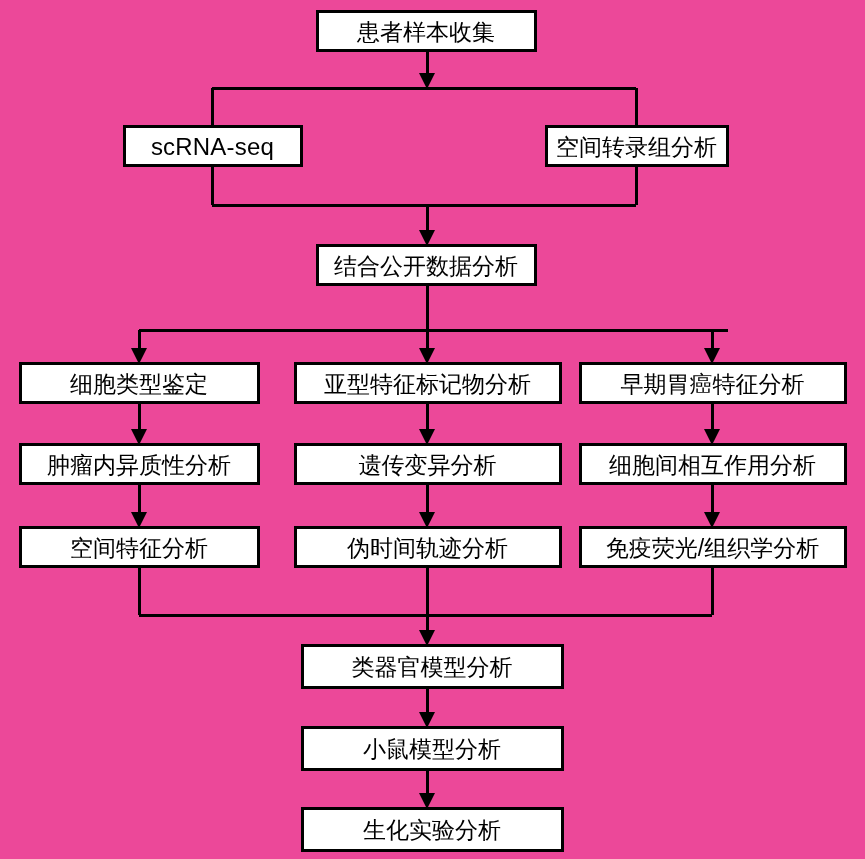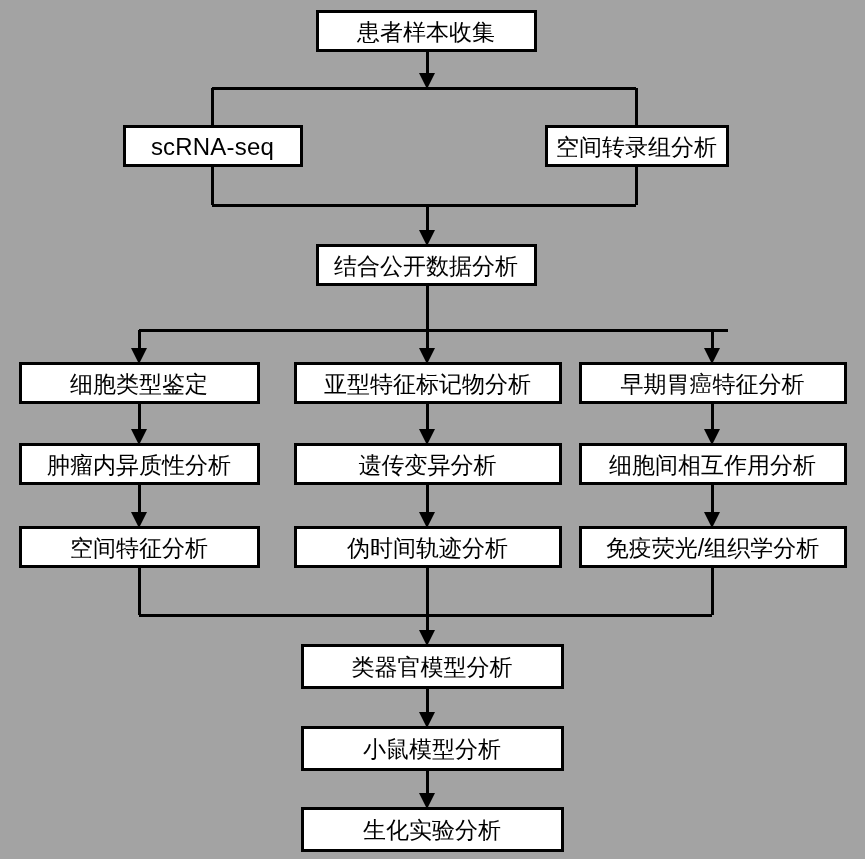--- a/index.html
+++ b/index.html
@@ -8,21 +8,21 @@
     padding: 0;
     background: #ffffff;
   }
   body {
     font-family: "Liberation Sans", "DejaVu Sans", sans-serif;
   }
   #flowchart-root {
     position: relative;
     width: 865px;
     height: 859px;
-    background: #a3a3a3;
+    background: #ec4899;
     overflow: hidden;
   }
   #flow-svg {
     position: absolute;
     left: 0;
     top: 0;
     width: 865px;
     height: 859px;
     display: block;
   }

